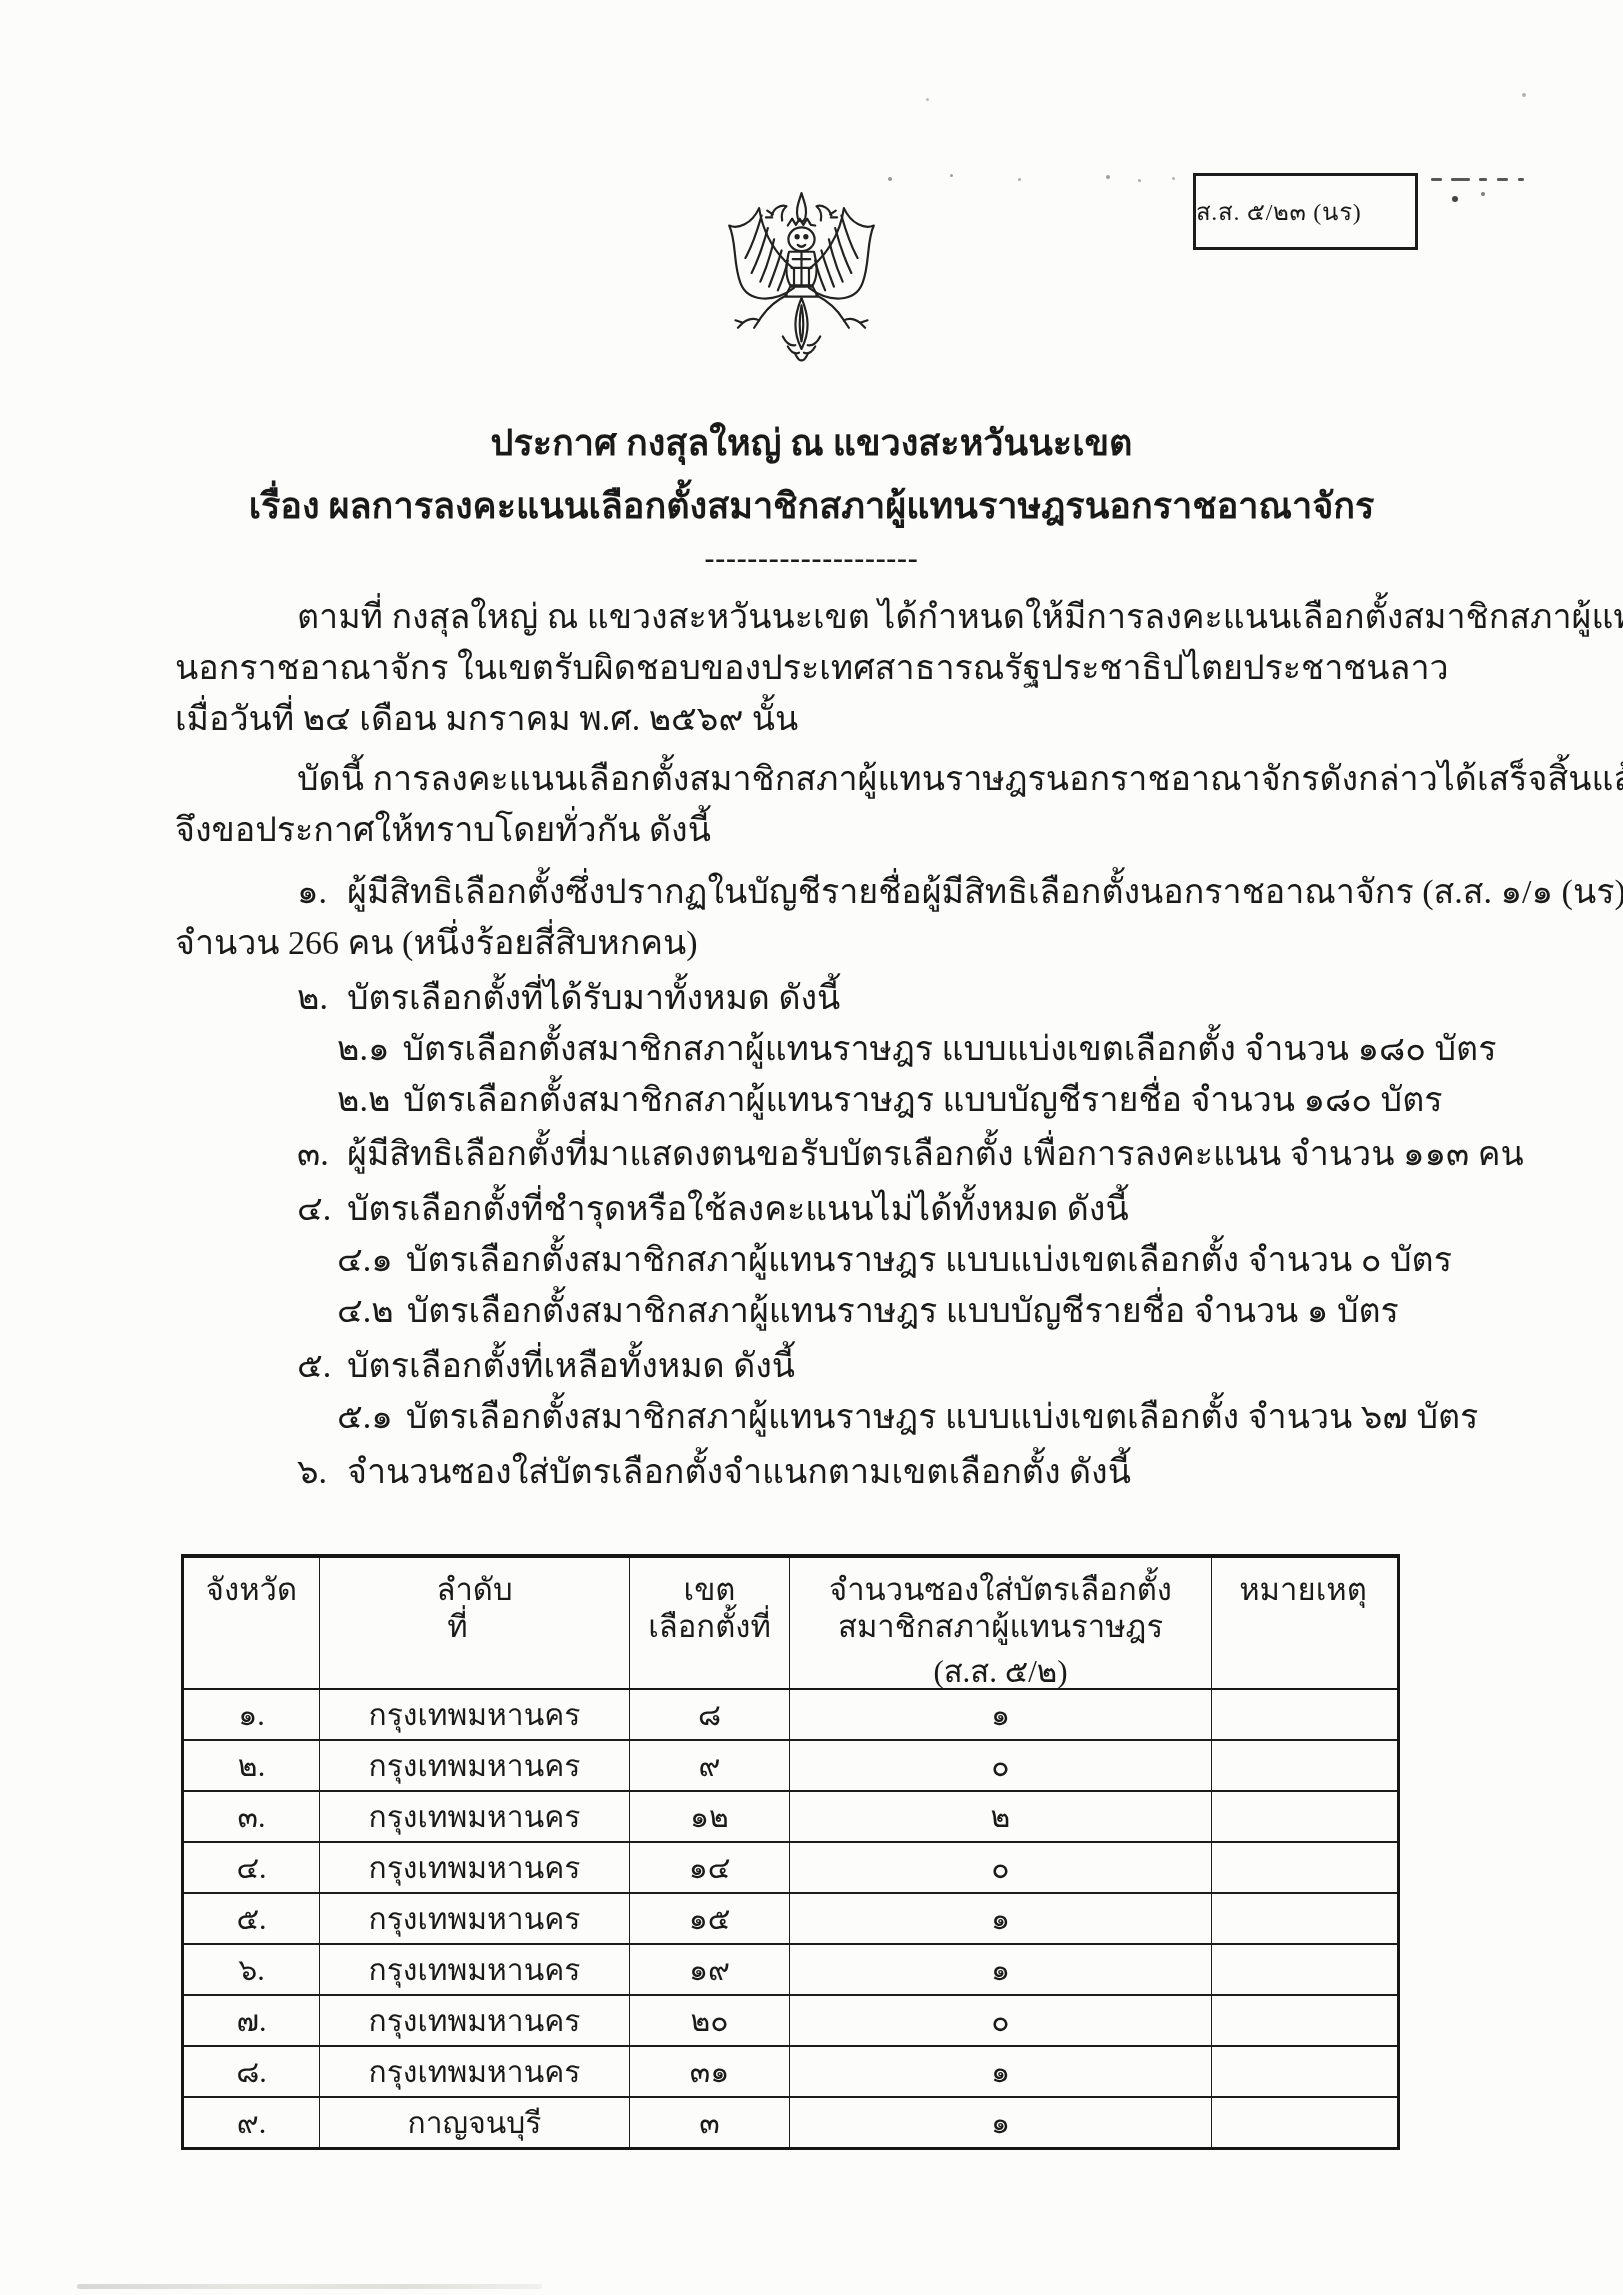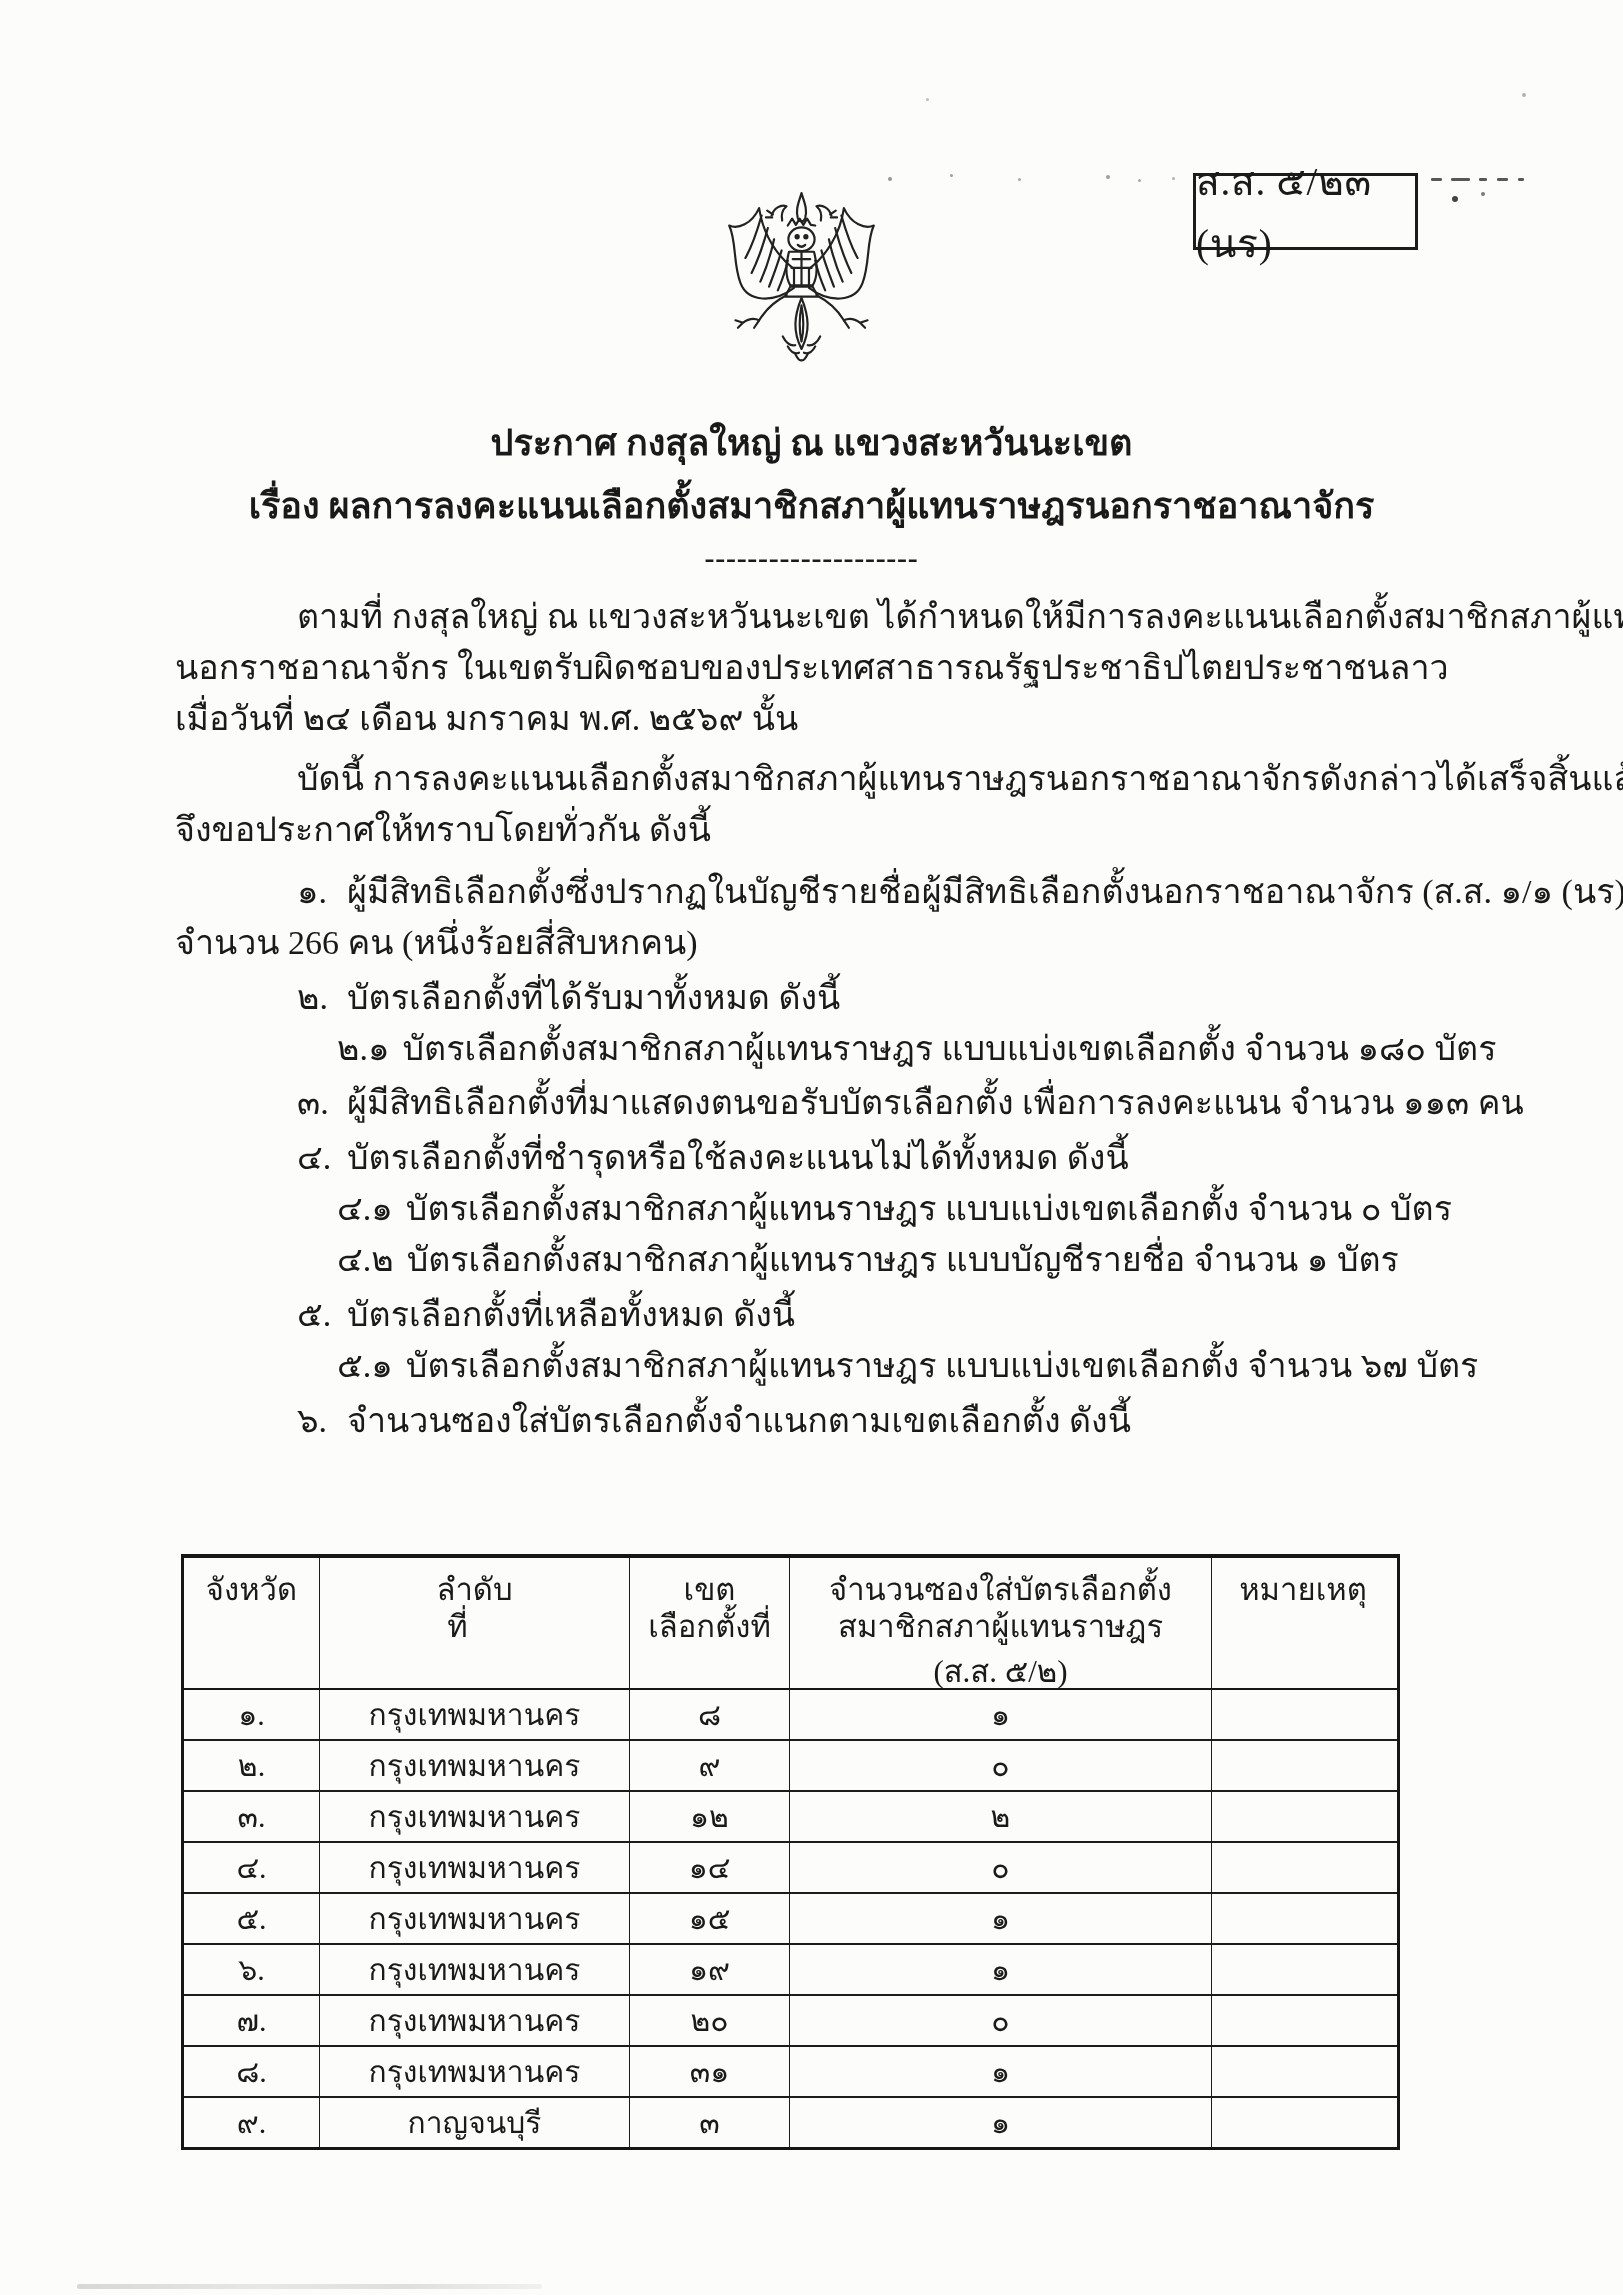--- a/index.html
+++ b/index.html
@@ -1,22 +1,22 @@
 <!DOCTYPE html>
 <html style="font-size:10.5px"><head>
 <meta charset="utf-8">
 <style>
   html,body{margin:0;padding:0;background:#777;}
   .page{position:relative;width:1623px;height:2295px;background:#fcfcfa;
         font-family:"Liberation Serif", serif;color:#1a1a1a;overflow:hidden;}
 
   
   .form-code-box{position:absolute;left:1193px;top:173px;width:225px;height:77px;
-    border:3.3px solid #1c1c1c;box-sizing:border-box;display:flex;align-items:center;justify-content:flex-end;
-    font-size:39px;letter-spacing:0.7px;background:#fcfcfa;}
+    border:3.3px solid #1c1c1c;box-sizing:border-box;display:flex;align-items:center;justify-content:flex-start;
+    font-size:24px;letter-spacing:0.7px;background:#fcfcfa;}
   .dash-artifact{position:absolute;display:flex;gap:9.2px;align-items:center;opacity:.8;}
   .dash-artifact i{display:block;height:3.3px;background:#2e2e2e;border-radius:1.3px;}
   .speck{position:absolute;border-radius:50%;background:#444;}
   .bottom-smudge{position:absolute;left:77px;top:2284px;width:465px;height:4.6px;
     background:linear-gradient(90deg,#b9b9b6 0%,#d6d6d2 40%,#c6c6c2 70%,#e7e7e4 100%);
     opacity:.55;border-radius:2px;}
 
   
   .emblem{position:absolute;left:708px;top:187px;width:187px;height:198px;}
   .emblem svg{width:100%;height:100%;}
@@ -154,20 +154,23 @@
   </div>
       <div class="bline bl-cont">
     <span class="btext">จำนวน 266 คน (หนึ่งร้อยสี่สิบหกคน)</span>
   </div>
       <div class="bline bl-item" style="margin-top: 3.9px;">
     <span class="inum">๒.</span><span class="btext">บัตรเลือกตั้งที่ได้รับมาทั้งหมด ดังนี้</span>
   </div>
       <div class="bline bl-sub">
     <span class="inum">๒.๑</span><span class="btext">บัตรเลือกตั้งสมาชิกสภาผู้แทนราษฎร แบบแบ่งเขตเลือกตั้ง จำนวน ๑๘๐ บัตร</span>
   </div>
+      <div class="bline bl-sub">
+    <span class="inum">๒.๒</span><span class="btext">บัตรเลือกตั้งสมาชิกสภาผู้แทนราษฎร แบบบัญชีรายชื่อ จำนวน ๑๘๐ บัตร</span>
+  </div>
       <div class="bline bl-item" style="margin-top: 3.9px;">
     <span class="inum">๓.</span><span class="btext">ผู้มีสิทธิเลือกตั้งที่มาแสดงตนขอรับบัตรเลือกตั้ง เพื่อการลงคะแนน จำนวน ๑๑๓ คน</span>
   </div>
       <div class="bline bl-item" style="margin-top: 3.9px;">
     <span class="inum">๔.</span><span class="btext">บัตรเลือกตั้งที่ชำรุดหรือใช้ลงคะแนนไม่ได้ทั้งหมด ดังนี้</span>
   </div>
       <div class="bline bl-sub">
     <span class="inum">๔.๑</span><span class="btext">บัตรเลือกตั้งสมาชิกสภาผู้แทนราษฎร แบบแบ่งเขตเลือกตั้ง จำนวน ๐ บัตร</span>
   </div>
       <div class="bline bl-sub">

